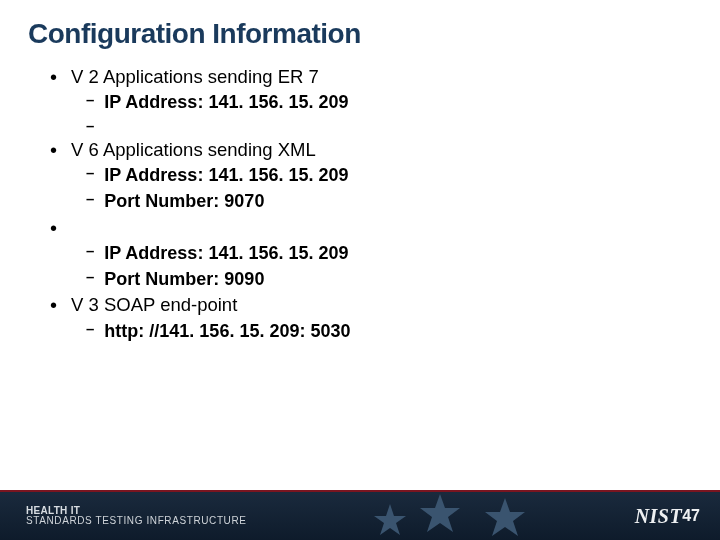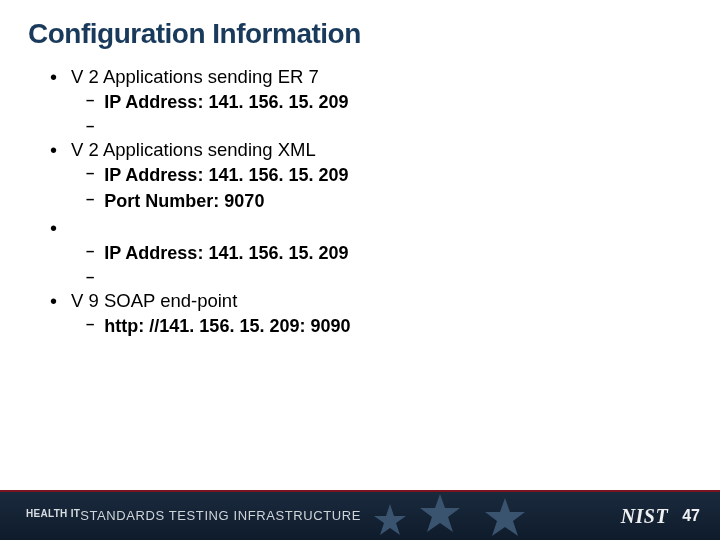--- a/index.html
+++ b/index.html
@@ -75,39 +75,38 @@
     overflow: hidden;
   }
   .footer::before {
     content: "";
     position: absolute;
     top: -2px; left: 0; right: 0;
     height: 2px;
     background: #8a1a26;
   }
   .footer-left {
-    display: flex; flex-direction: row;
+    display: flex; flex-direction: column;
     line-height: 1.05;
   }
   .health-it {
     color: #d8dde2;
     font-size: 10px;
     font-weight: bold;
     letter-spacing: 0.3px;
   }
   .sub-brand {
     color: #cfd4d9;
-    font-size: 13px;
+    font-size: 10px;
     letter-spacing: 0.6px;
     margin-top: 0;
   }
   .footer-right {
     display: flex;
     align-items: center;
-    gap: 14px;
   }
   .nist-logo {
     color: #eef0f2;
     font-family: "Times New Roman", serif;
     font-weight: bold;
     font-size: 20px;
     letter-spacing: 0.5px;
     font-style: italic;
   }
   .page-num {
@@ -141,21 +140,21 @@
         <span class="txt">IP Address: 141. 156. 15. 209</span>
       </div>
       <div class="sub bullet-l2">
         <span class="dash">–</span>
       </div>
     </div>
 
     <div class="section">
       <div class="bullet-l1">
         <span class="dot">•</span>
-        <span class="txt">V 2 Applications sending XML</span>
+        <span class="txt">V 6 Applications sending XML</span>
       </div>
       <div class="sub bullet-l2">
         <span class="dash">–</span>
         <span class="txt">IP Address: 141. 156. 15. 209</span>
       </div>
       <div class="sub bullet-l2">
         <span class="dash">–</span>
         <span class="txt">Port Number: 9070</span>
       </div>
     </div>
@@ -163,31 +162,32 @@
     <div class="section">
       <div class="bullet-l1">
         <span class="dot">•</span>
       </div>
       <div class="sub bullet-l2">
         <span class="dash">–</span>
         <span class="txt">IP Address: 141. 156. 15. 209</span>
       </div>
       <div class="sub bullet-l2">
         <span class="dash">–</span>
-      </div>
-    </div>
-
-    <div class="section">
-      <div class="bullet-l1">
-        <span class="dot">•</span>
-        <span class="txt">V 9 SOAP end-point</span>
-      </div>
-      <div class="sub bullet-l2">
-        <span class="dash">–</span>
-        <span class="txt">http: //141. 156. 15. 209: 9090</span>
+        <span class="txt">Port Number: 9090</span>
+      </div>
+    </div>
+
+    <div class="section">
+      <div class="bullet-l1">
+        <span class="dot">•</span>
+        <span class="txt">V 3 SOAP end-point</span>
+      </div>
+      <div class="sub bullet-l2">
+        <span class="dash">–</span>
+        <span class="txt">http: //141. 156. 15. 209: 5030</span>
       </div>
     </div>
 
   </div>
 
   <div class="footer">
     <div class="stars-wrap">
       <svg width="220" height="60" viewBox="0 0 220 60">
         <g fill="#3a546f">
           <polygon points="20,20 24,32 36,32 26,39 30,51 20,44 10,51 14,39 4,32 16,32"></polygon>

